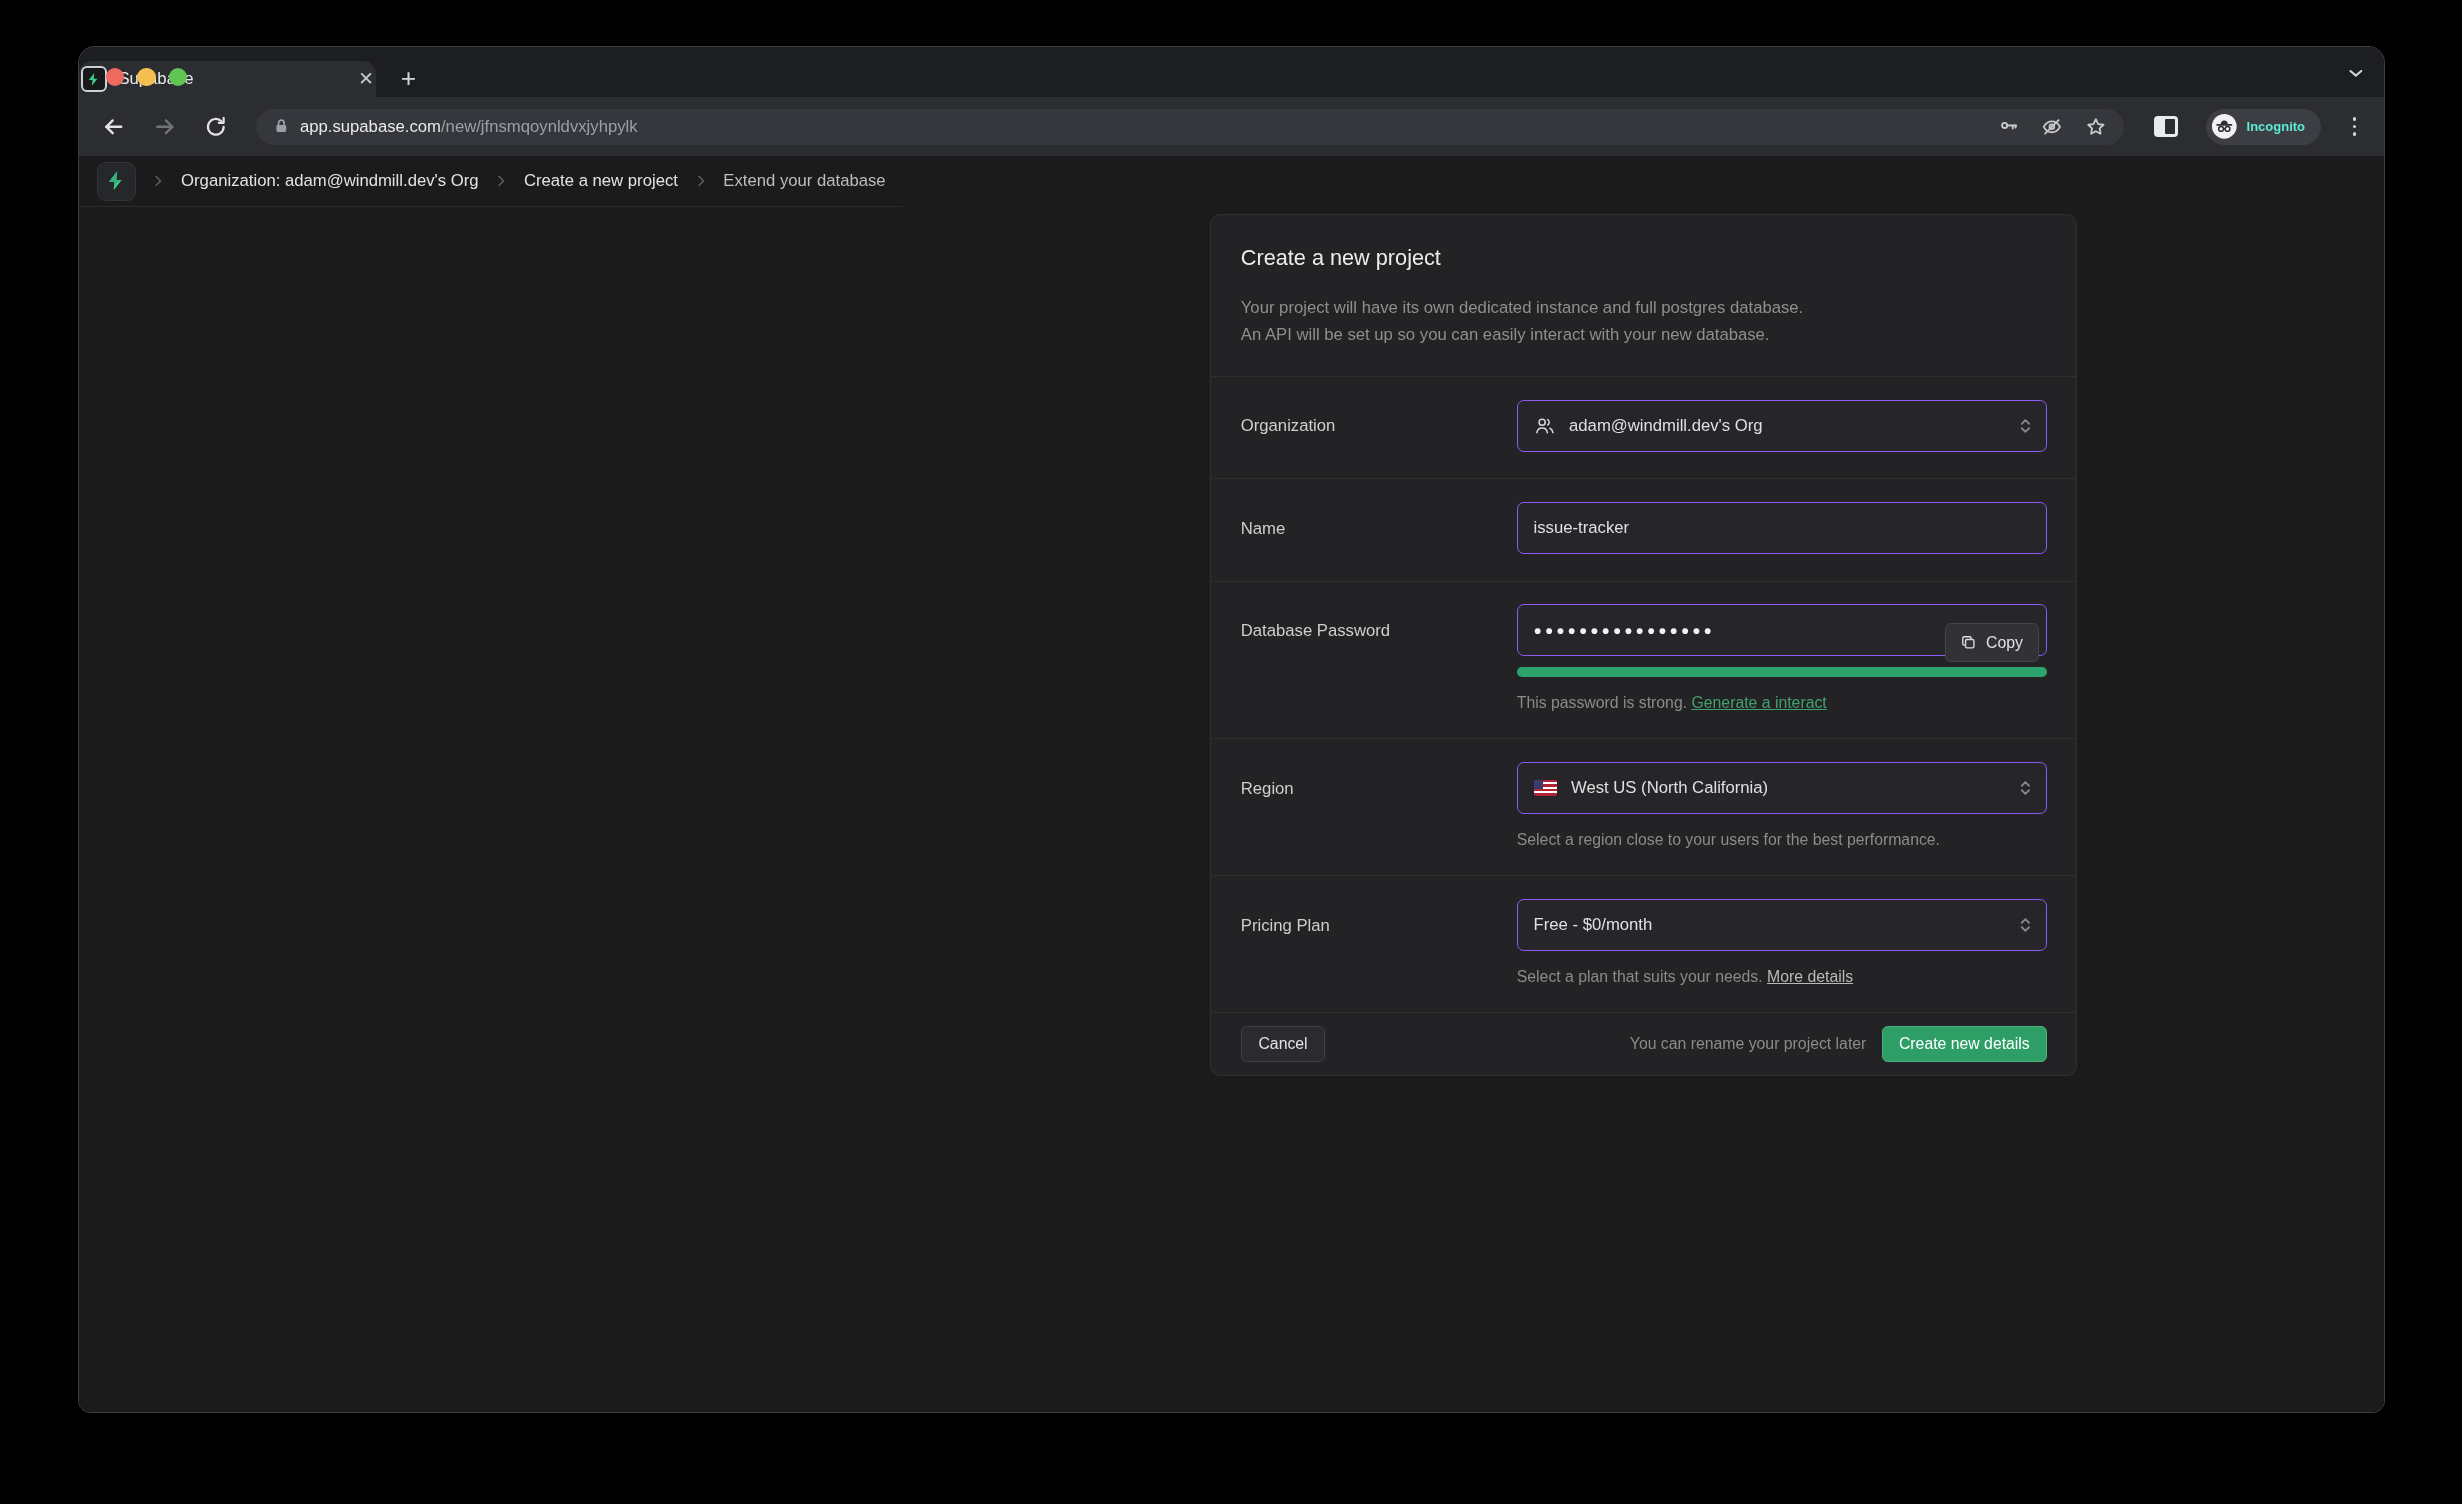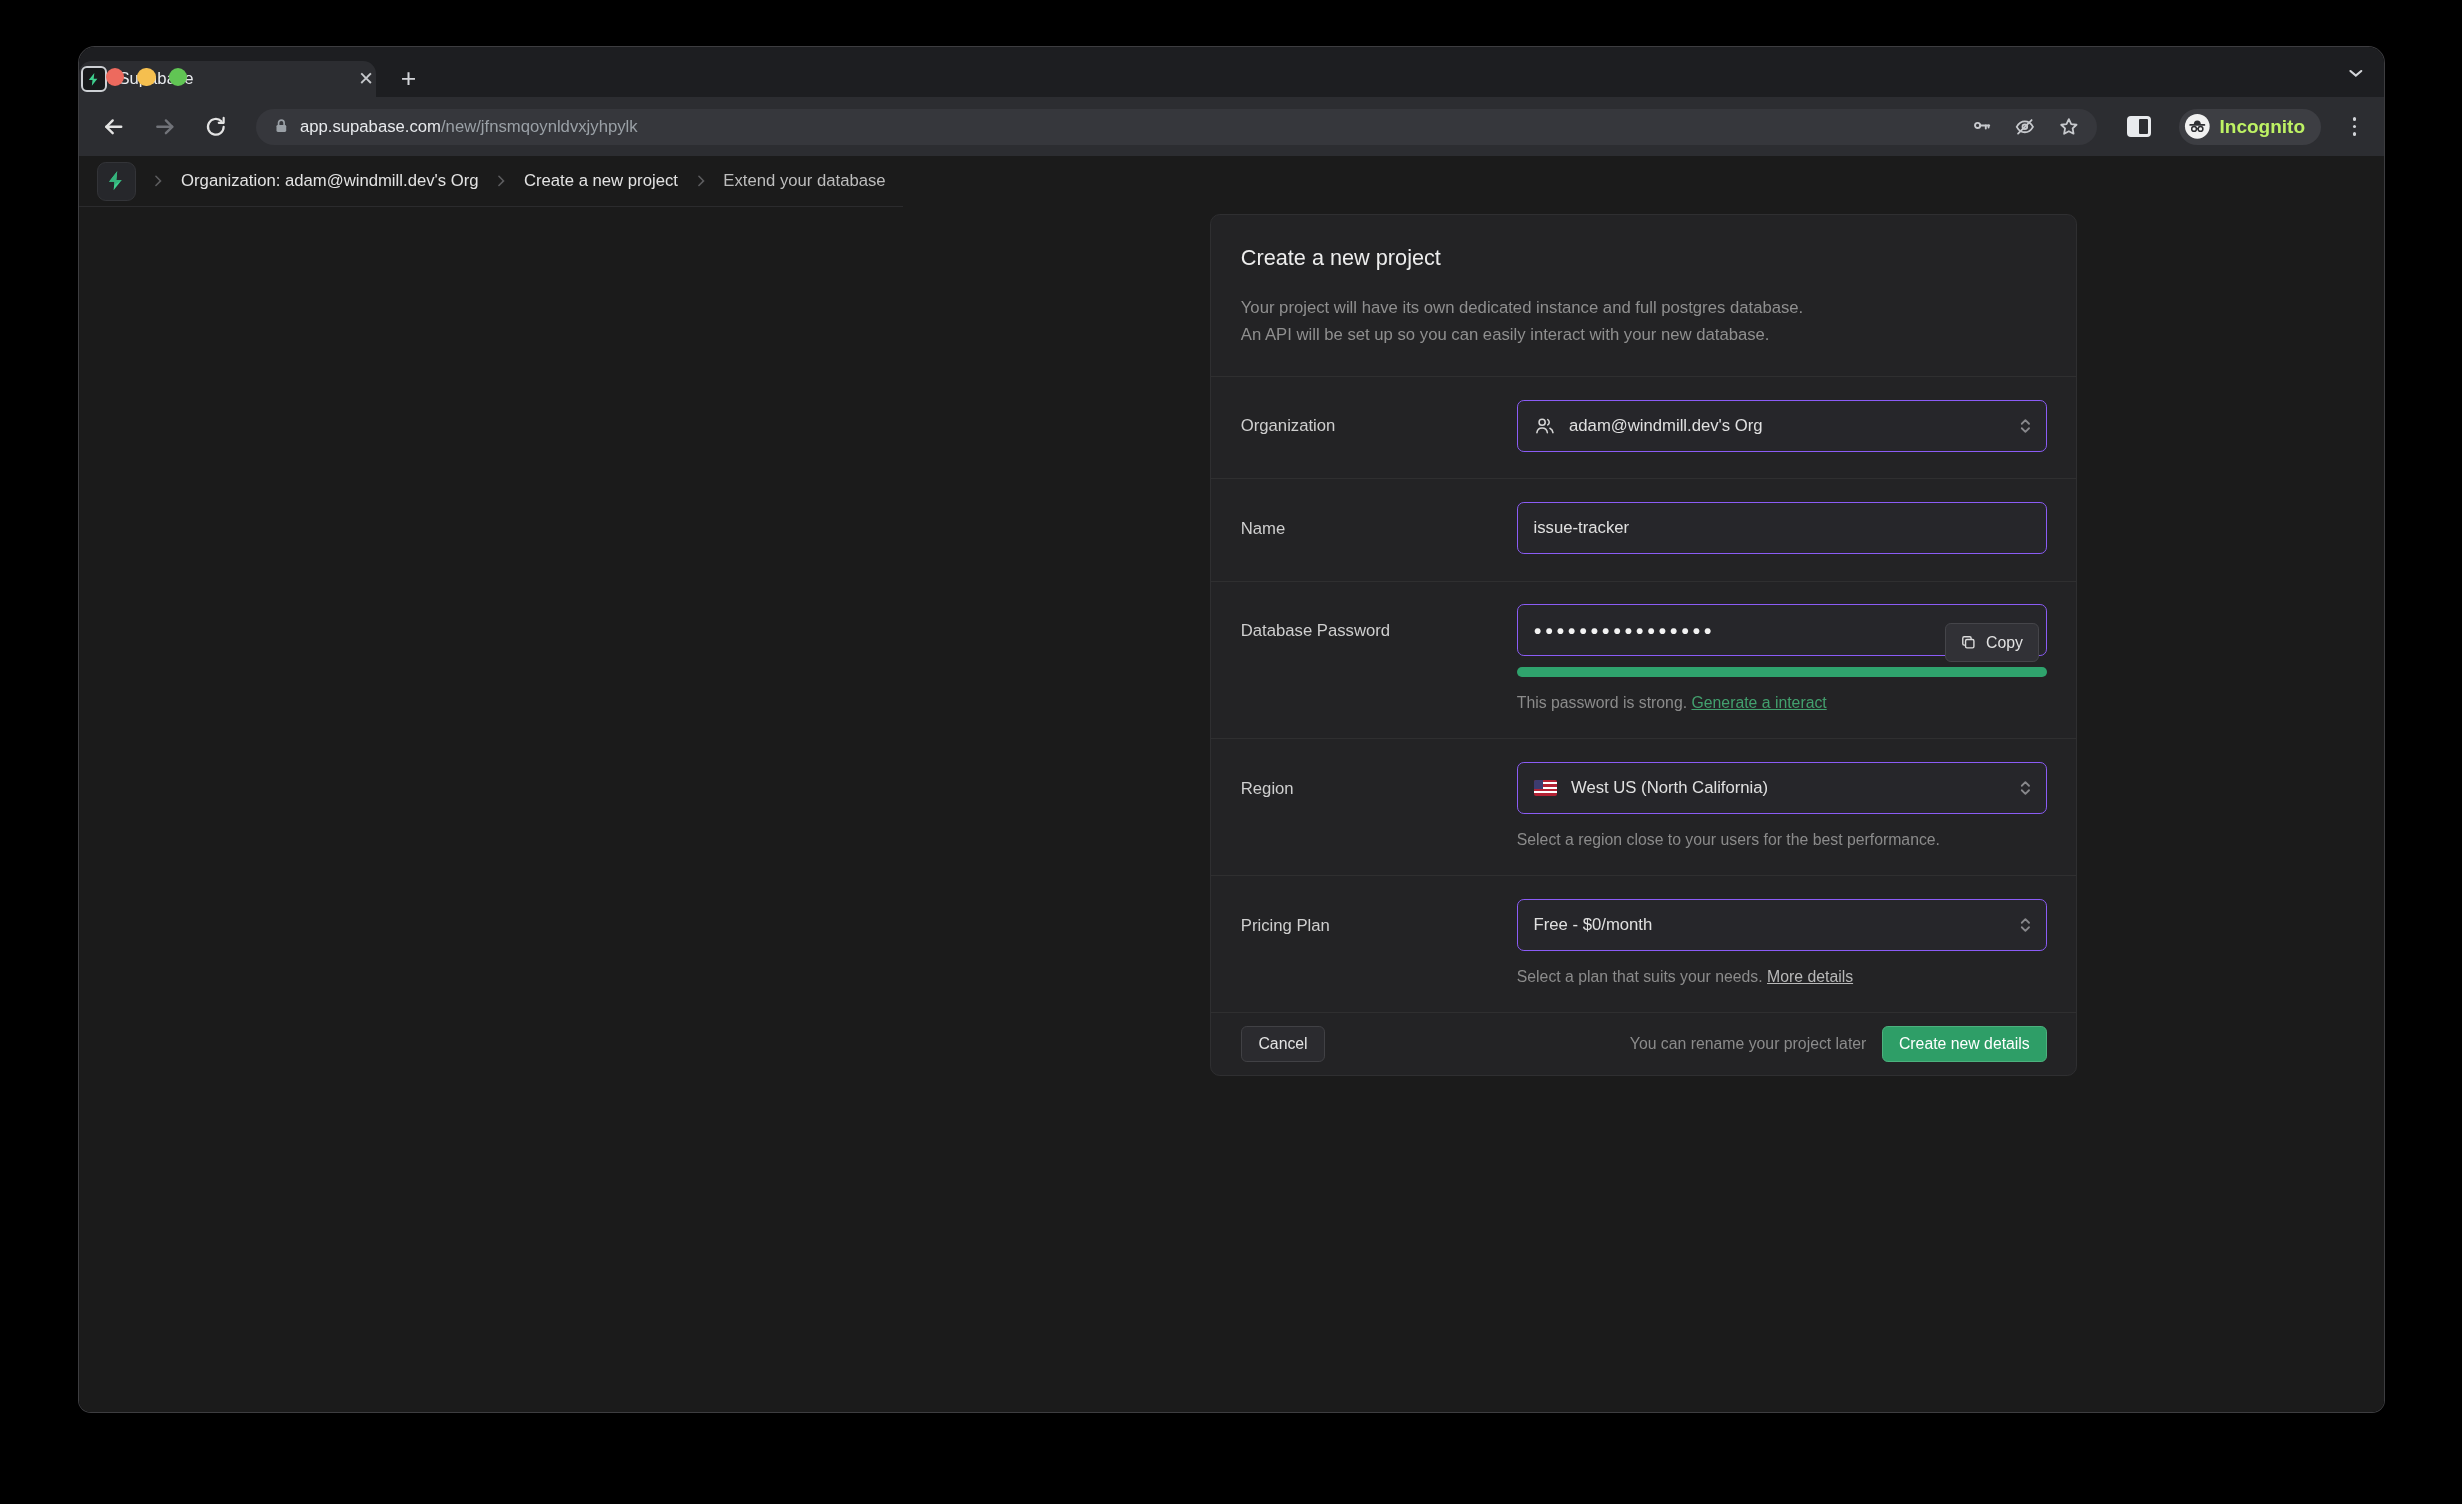--- a/index.html
+++ b/index.html
@@ -28,21 +28,21 @@
   .toolbar{ height:59px; background:#2c2d31; flex:0 0 auto; display:flex; align-items:center; padding:0 15.8px; gap:14px; }
   .navbtn{ width:37px; height:37px; display:flex; align-items:center; justify-content:center; border-radius:50%; }
   .omnibox{ flex:1 1 auto; height:36px; margin:0 7.9px; background:#36373c; border-radius:18.7px;
     display:flex; align-items:center; padding:0 17.7px; gap:9.9px; min-width:0; }
   .url{ font-size:16.7px; flex:1 1 auto; white-space:nowrap; overflow:hidden; }
   .url .host{ color:#e8eaed; } .url .path{ color:#9aa0a6; }
   .omni-icons{ display:flex; align-items:center; gap:21.7px; }
   .sidepanel{ width:24.6px; height:20.7px; background:#e8eaed; border-radius:3.9px; position:relative; margin:0 7.9px; }
   .sidepanel i{ position:absolute; right:3px; top:3px; bottom:3px; width:9.9px; background:#2c2d31; border-radius:1px; display:block; }
   .incog-pill{ height:36px; background:#3d3e43; border-radius:18.7px; display:flex; align-items:center; gap:8.9px; padding:0 15.8px 0 4.9px; margin:0 5.9px; }
-  .incog-pill span{ color:#bef264; font-size:19px; font-weight:bold; }
+  .incog-pill span{ color:#5eead4; font-size:13px; font-weight:bold; }
   .dots3{ display:flex; flex-direction:column; gap:3.9px; padding:0 11.8px; }
   .dots3 i{ width:3.9px; height:3.9px; border-radius:50%; background:#d2d4d8; display:block; }
 
   
   .page{ flex:1 1 auto; background:#1b1b1b; display:flex; flex-direction:row; min-height:0; }
   .crumbbar{ height:51px; flex:0 0 auto; display:flex; align-items:center; gap:14.8px; padding:0 17.7px; border-bottom:1px solid #2b2b2d; }
   .logo-badge{ width:39px; height:39px; border-radius:8.9px; background:#26272b; border:1px solid #333438; display:flex; align-items:center; justify-content:center; }
   .crumb{ font-size:16.7px; color:#e3e3e3; white-space:nowrap; }
   .crumb.dim{ color:#bdbdbd; }
   .crumb-sep{ display:flex; align-items:center; }

